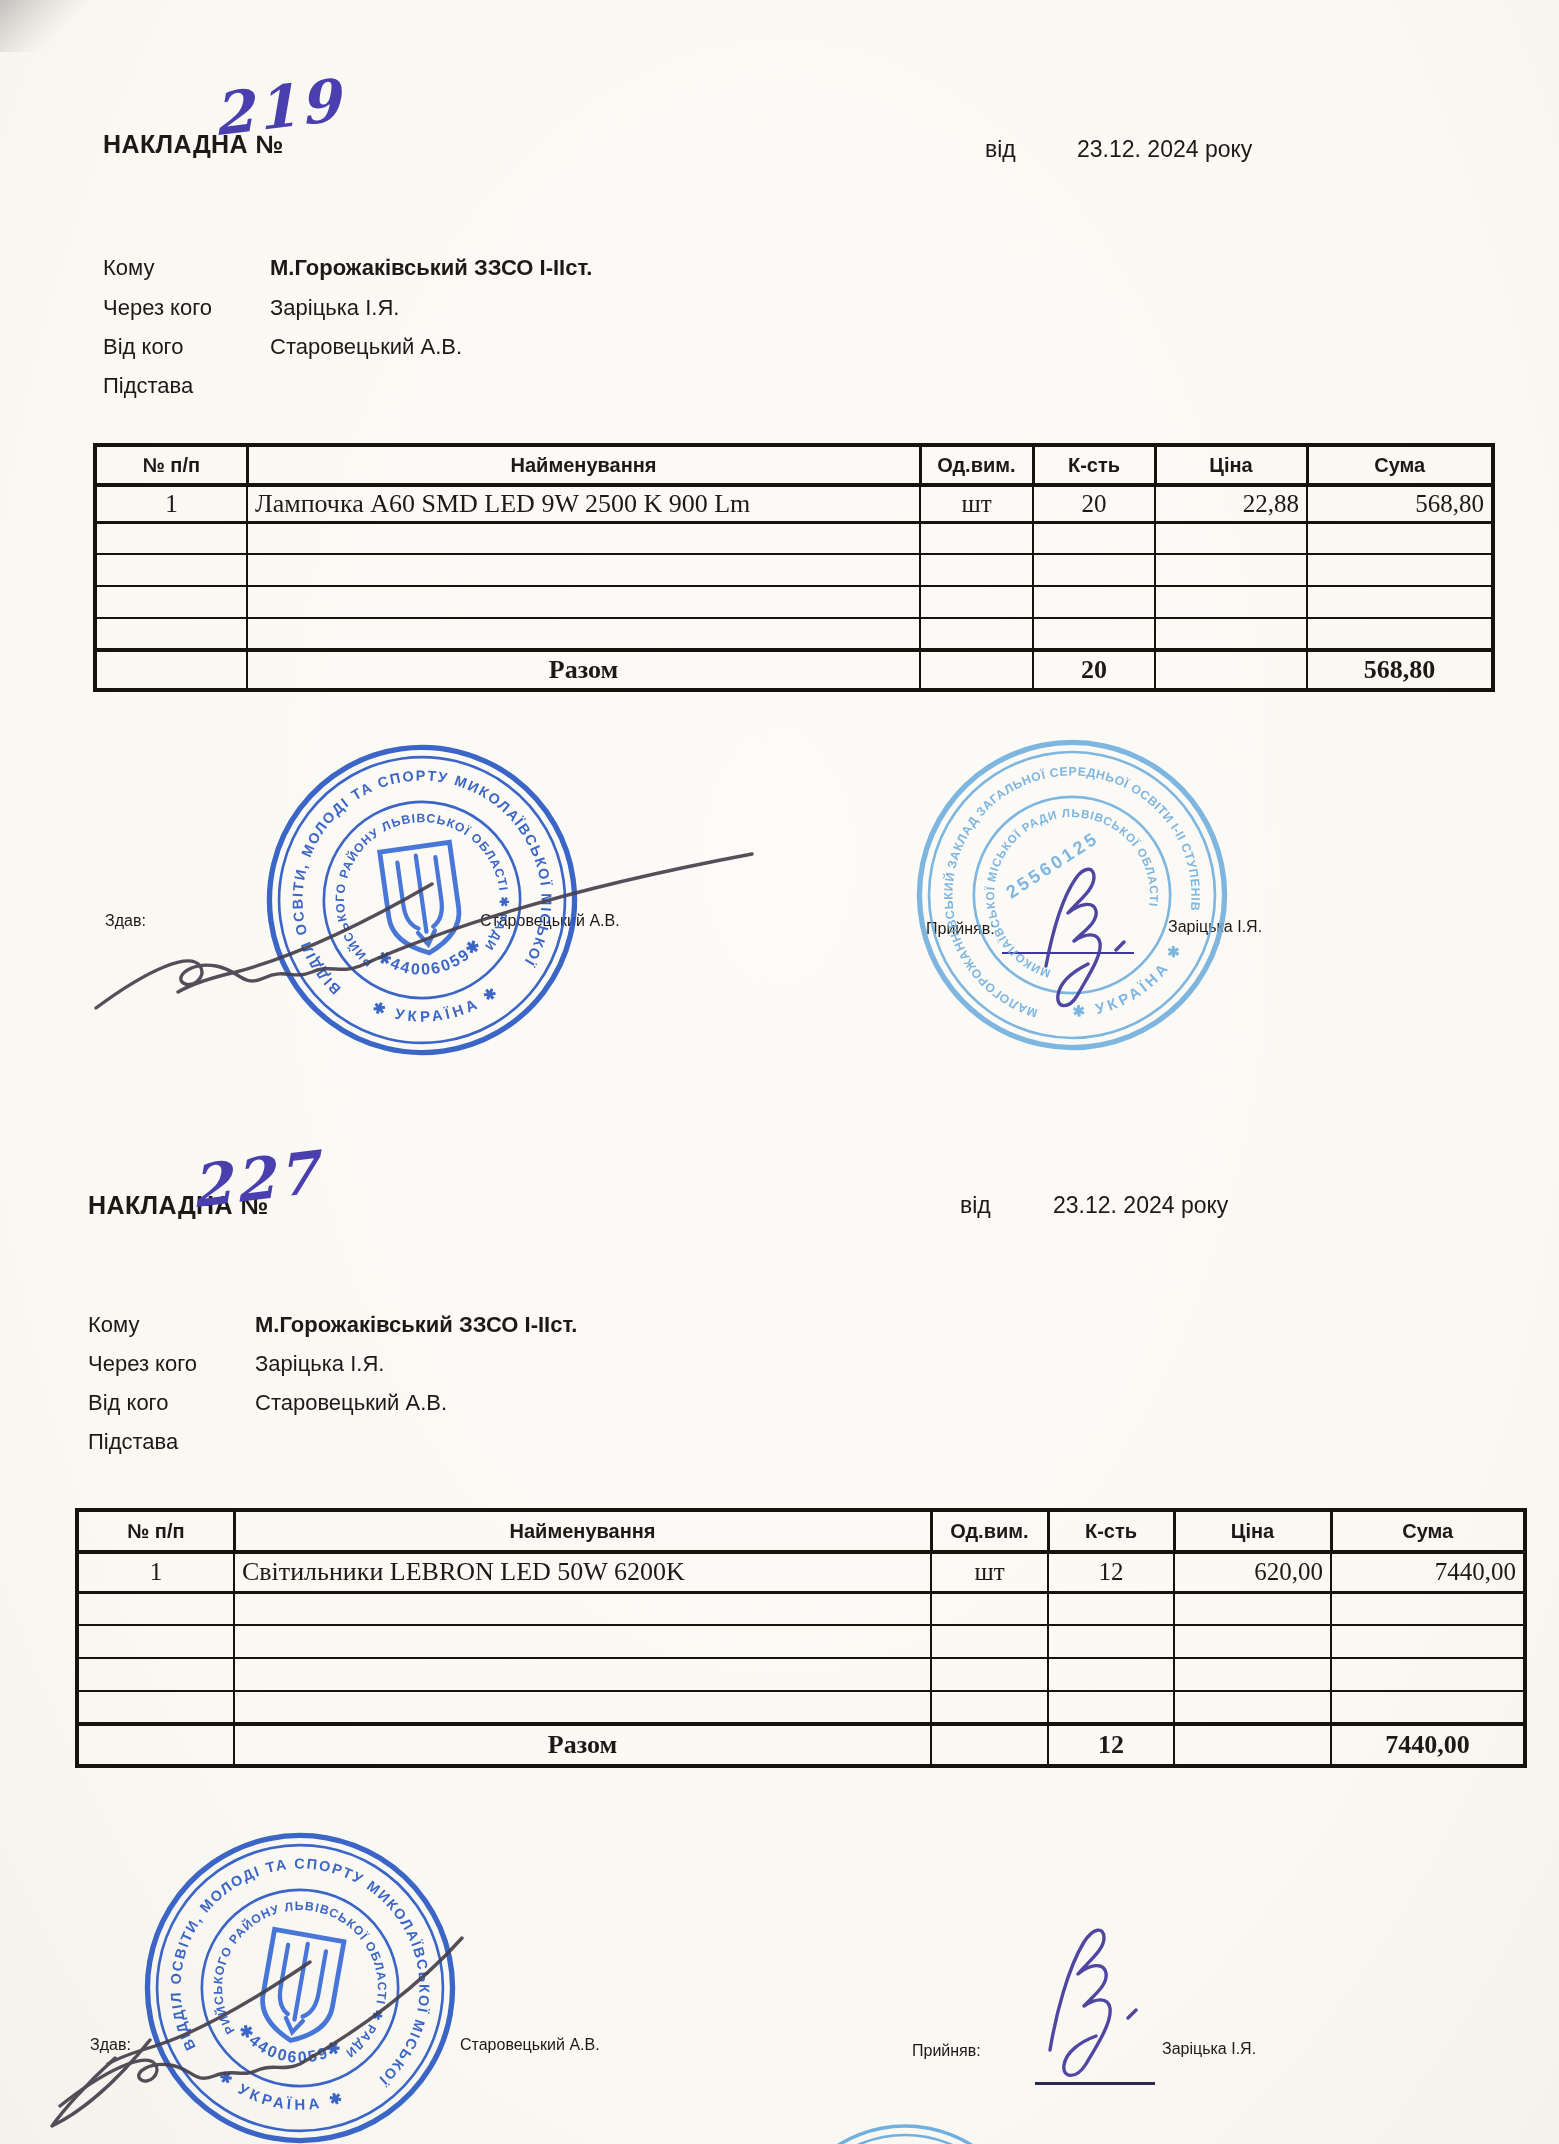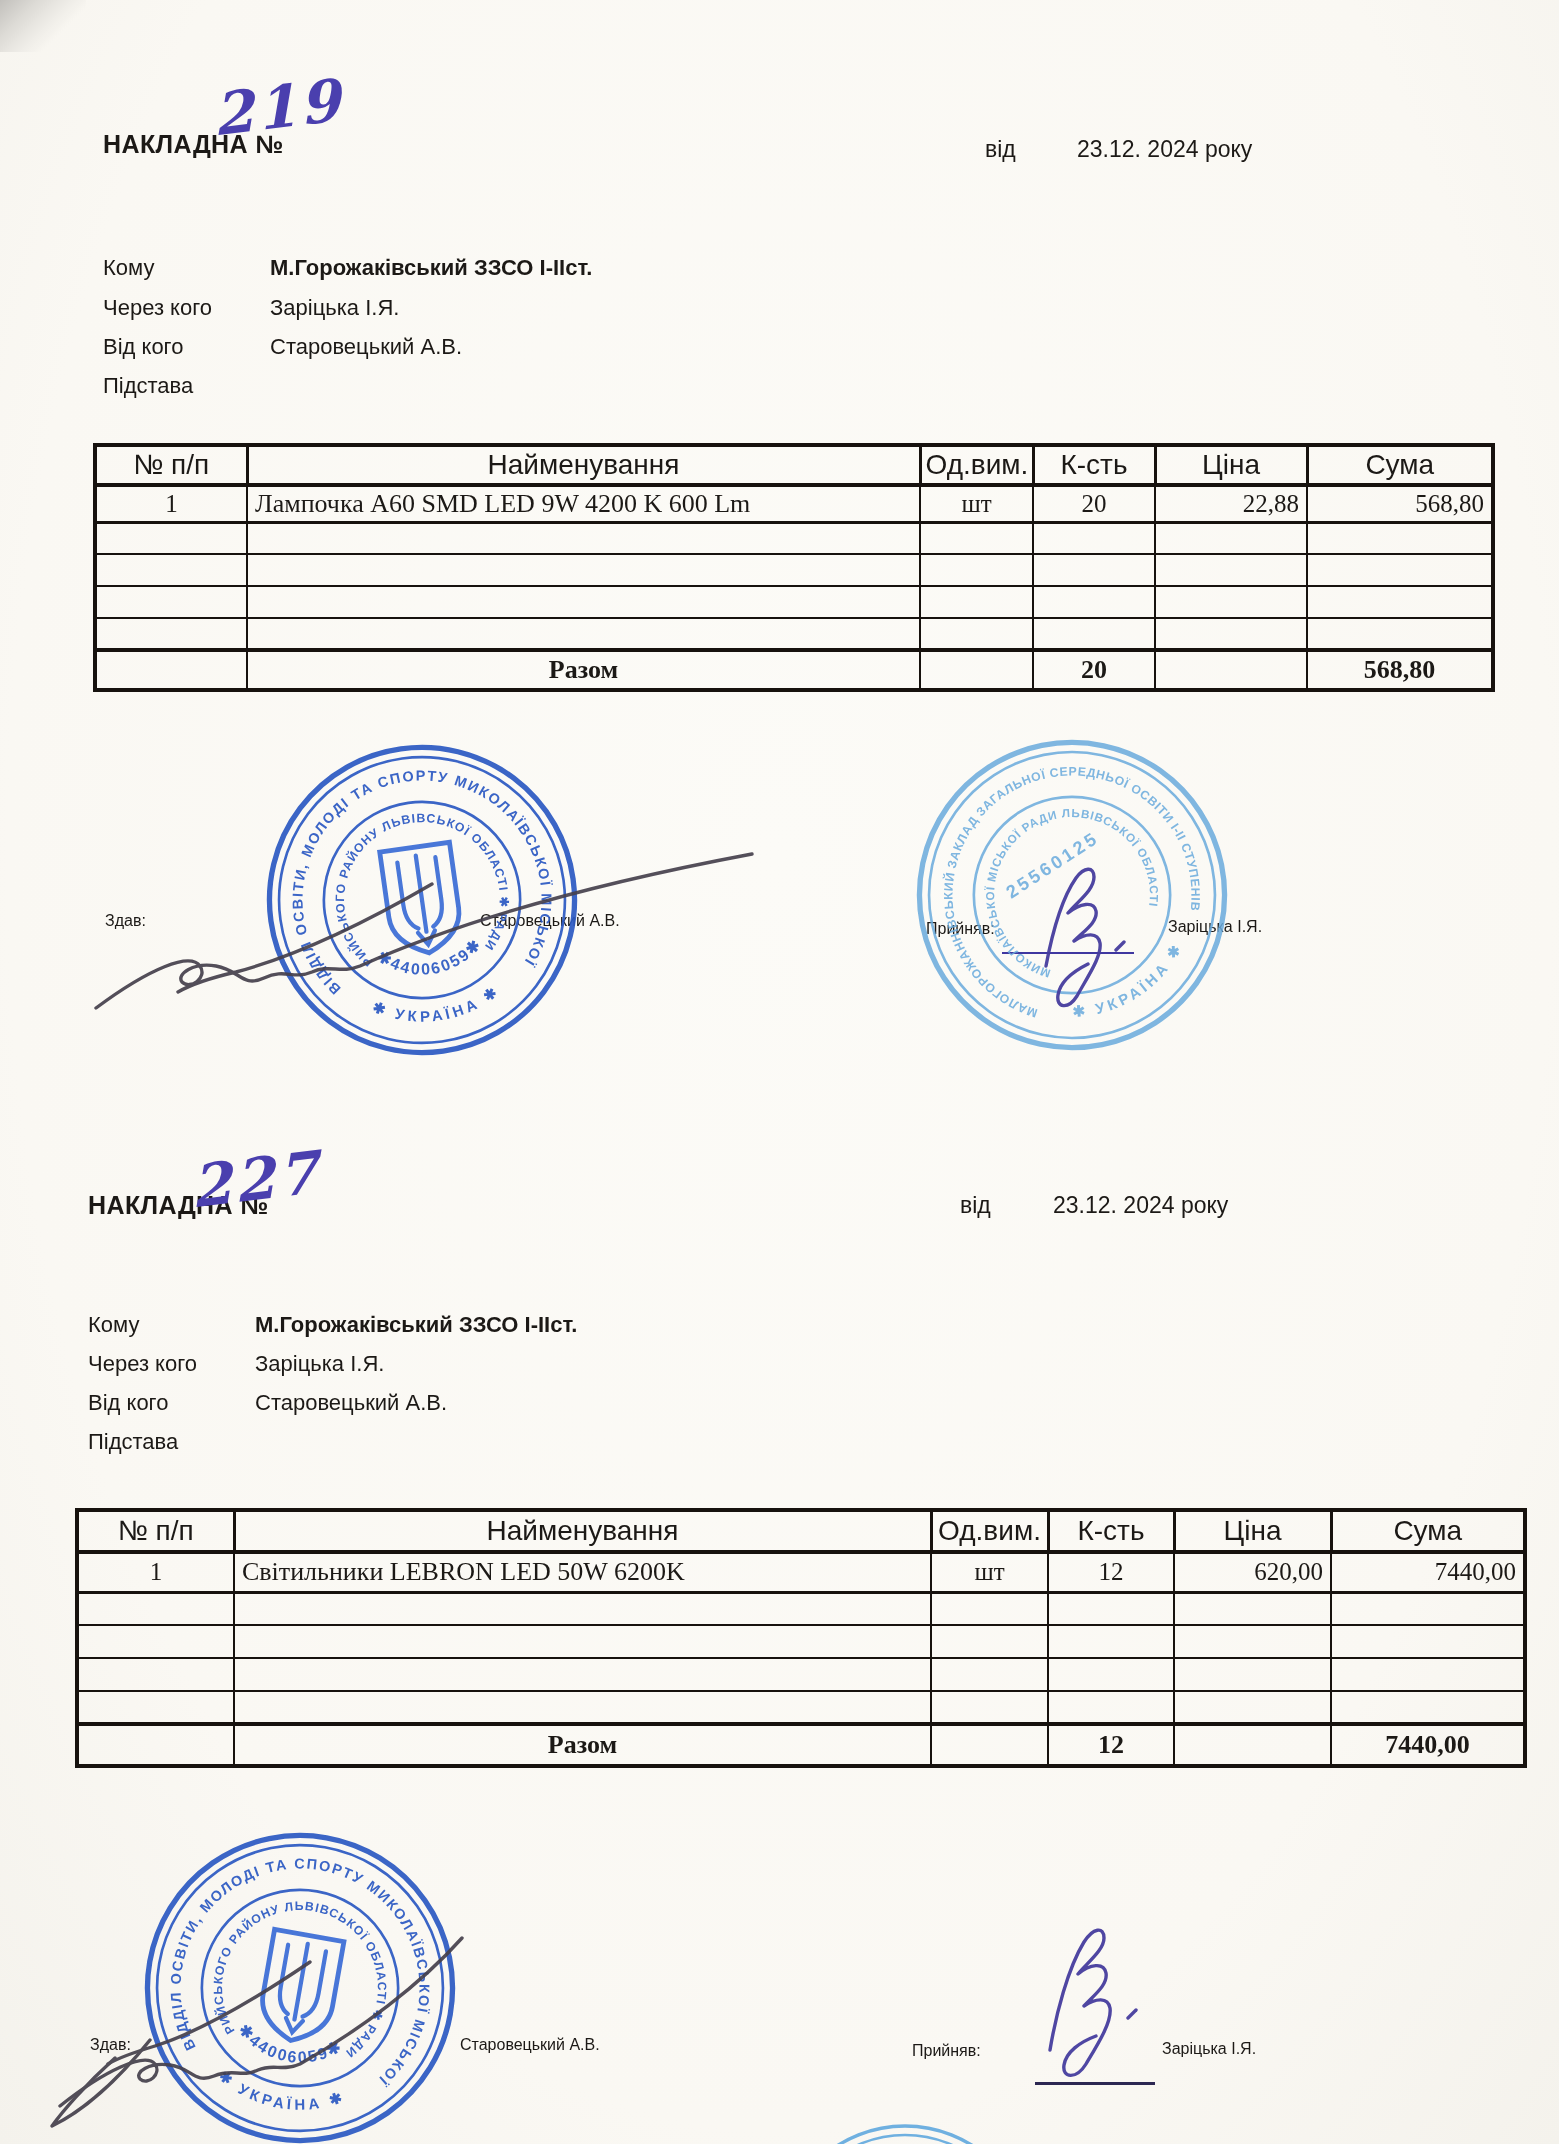--- a/index.html
+++ b/index.html
@@ -22,21 +22,21 @@
   }
   .date-prefix,.date-value { font-size:23px; font-weight:normal; }
   .field-row { display:flex; font-size:22px; width:820px; }
   .field-label { flex:0 0 167px; }
   .field-value { flex:1; }
   .field-value.bold { font-weight:bold; }
 
   table.doc-table { position:absolute; border-collapse:collapse; table-layout:fixed; border:4.5px solid #17120e; }
   table.doc-table th {
     border:3px solid #17120e; border-bottom:4px solid #17120e;
-    font-family:"Liberation Sans",sans-serif; font-size:28px; font-weight:normal; padding:0 4px;
+    font-family:"Liberation Sans",sans-serif; font-size:20px; font-weight:bold; padding:0 4px;
   }
   table.doc-table td {
     border:2.2px solid #17120e; font-family:"Liberation Serif",serif;
     font-size:25px; padding:0 7px; overflow:hidden; white-space:nowrap;
   }
   tr.row-data td { border-bottom:3px solid #17120e; }
   tr.row-total td { border-top:4px solid #17120e; font-weight:bold; font-size:26px;text-align:center; }
   .c-center { text-align:center; }
   .c-right  { text-align:right; }
   .c-left   { text-align:left; }
@@ -91,21 +91,21 @@
           <tr style="height:40px">
         <th>№ п/п</th>
         <th>Найменування</th>
         <th>Од.вим.</th>
         <th>К-сть</th>
         <th>Ціна</th>
         <th>Сума</th>
       </tr>
       <tr class="row-data" style="height:37px">
         <td class="c-center">1</td>
-        <td class="c-left" style="font-size:26px">Лампочка А60 SMD LED 9W 4200 K 600 Lm</td>
+        <td class="c-left" style="font-size:26px">Лампочка А60 SMD LED 9W 2500 K 900 Lm</td>
         <td class="c-center">шт</td>
         <td class="c-center">20</td>
         <td class="c-right">22,88</td>
         <td class="c-right">568,80</td>
       </tr>
       <tr style="height:32px">
             <td></td>
             <td></td>
             <td></td>
             <td></td>

